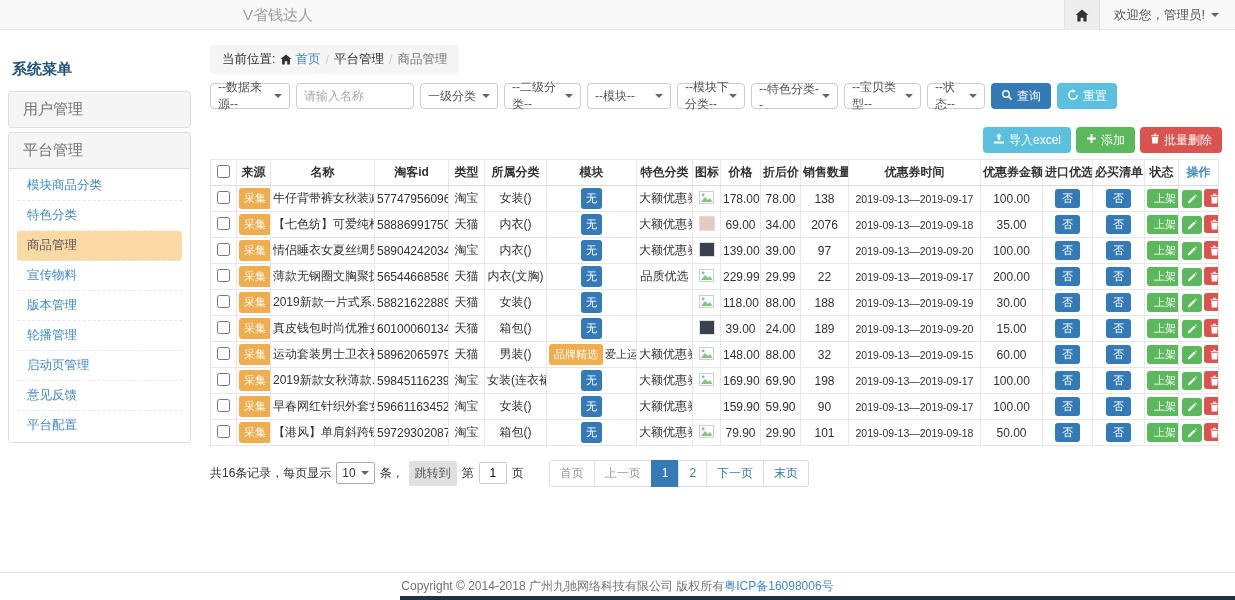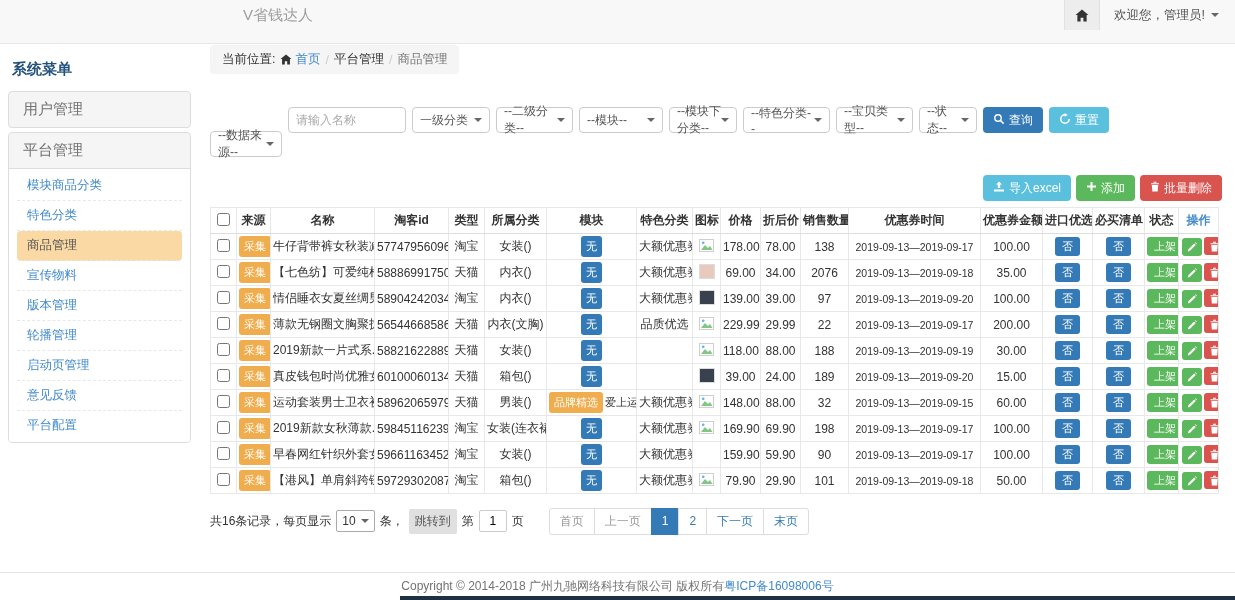--- a/index.html
+++ b/index.html
@@ -2,21 +2,21 @@
 <html><head>
 <meta charset="utf-8">
 <style>
   * { box-sizing: border-box; margin: 0; padding: 0; }
   html,body { width:1235px; height:600px; }
   body {
     font-family:"Liberation Sans","DejaVu Sans",sans-serif;
     background:#fff; color:#333; position:relative; overflow:hidden; font-size:13px;
   }
   
-  .top-header { position:absolute; top:0; left:0; right:0; height:44px; background:#f8f8f8;
+  .top-header { position:absolute; top:0; left:0; right:0; height:30px; background:#f8f8f8;
     border-bottom:1px solid #e7e7e7;text-align:center; }
   .brand { position:absolute; left:243px; top:0; line-height:30px; color:#9d9d9d; font-size:15px; }
   .header-right { position:absolute; right:0; top:0; height:30px; display:flex; align-items:stretch; }
   .home-box { width:36px; background:#ededed; border-left:1px solid #e2e2e2; border-right:1px solid #e2e2e2;
     display:flex; align-items:center; justify-content:center; color:#444; cursor:pointer; }
   .welcome { display:flex; align-items:center; gap:6px; padding:0 16px 0 14px; font-size:12.5px; color:#555; cursor:pointer; }
   .caret { display:inline-block; width:0; height:0; border-left:4px solid transparent;
     border-right:4px solid transparent; border-top:4px solid #666; }
   
   .sidebar { position:absolute; left:8px; top:50px; width:183px; bottom:28px; overflow:hidden; }
@@ -32,21 +32,21 @@
   .breadcrumb { background:#f5f5f5; border-radius:4px; padding:6px 12px; font-size:12.5px;
     color:#333; margin-bottom:9px; display:flex; align-items:center; gap:5px; width:fit-content; min-width:230px; }
   .bc-home { color:#428bca; cursor:pointer; display:flex; align-items:center; gap:3px; }
   .bc-sep { color:#ccc; }
   .bc-current { color:#777; }
   .bc-house { color:#333; display:flex; }
   
   .filter-row { display:flex; gap:6px; margin-bottom:18px; align-items:center; }
   .sel { border:1px solid #ccc; border-radius:4px; background:#fff; height:26px; display:flex;
     align-items:center; justify-content:space-between; padding:0 7px; font-size:12px; color:#555; cursor:pointer; flex:none; }
-  .sel-src { width:72px;margin-top:48px; }
+  .sel-src { width:80px; }
   .name-input { width:118px; height:26px; border:1px solid #ccc; border-radius:4px; padding:0 7px; font-size:12px; color:#555; }
   .name-input::placeholder { color:#aaa; }
   .btn { border:none; border-radius:4px; color:#fff; font-size:12px; height:26px; padding:0 10px;
     display:inline-flex; align-items:center; gap:4px; cursor:pointer; flex:none; font-family:inherit; }
   .btn-primary { background:#337ab7; }
   .btn-info { background:#5bc0de; }
   .btn-success { background:#5cb85c; }
   .btn-danger { background:#d9534f; }
   
   .toolbar { display:flex; justify-content:flex-end; gap:5px; margin-bottom:6px; }

